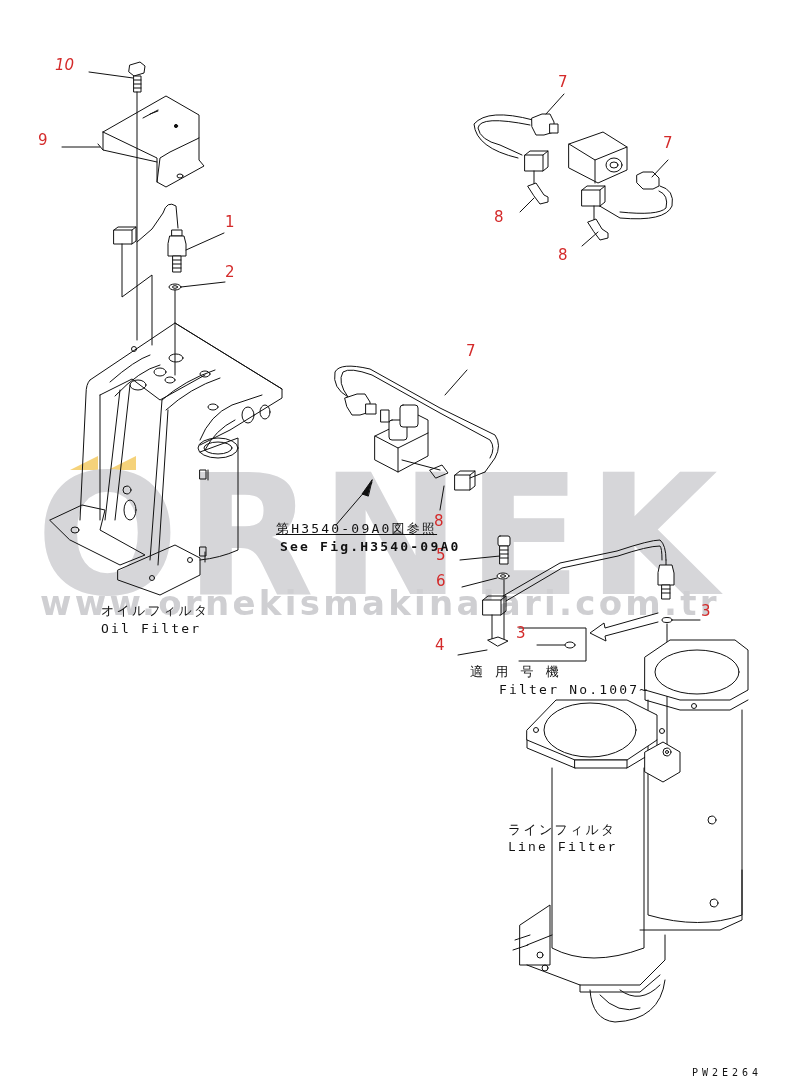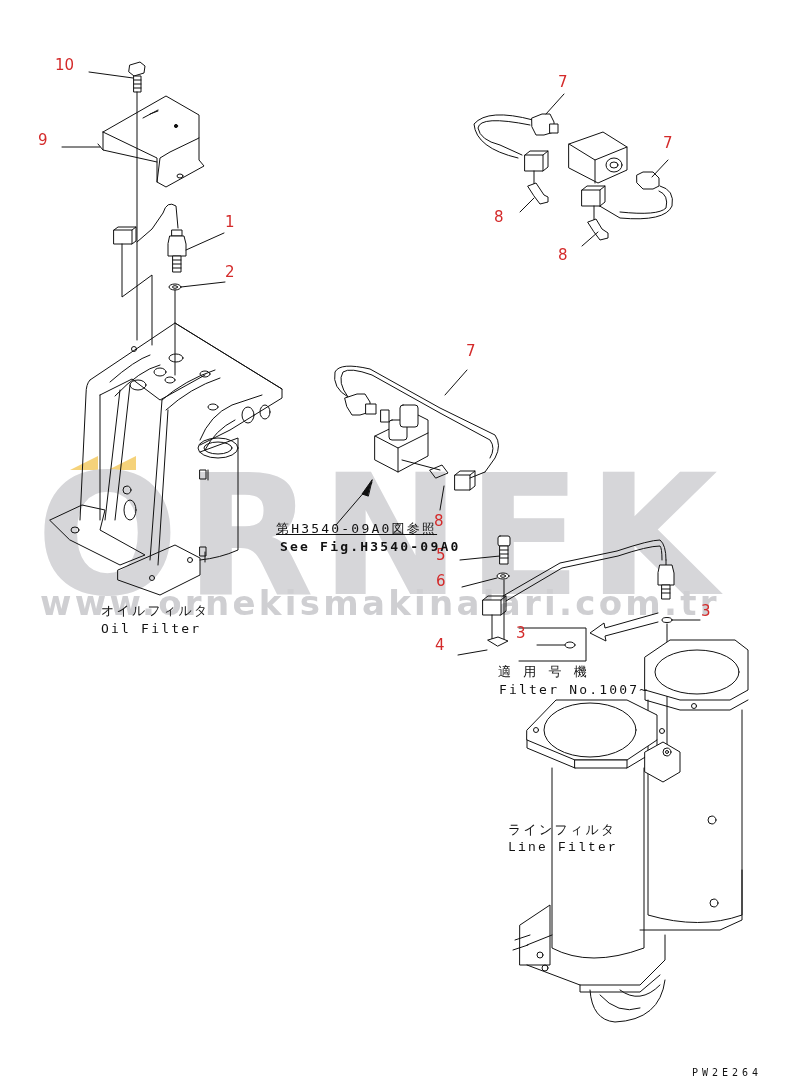--- a/index.html
+++ b/index.html
@@ -205,38 +205,38 @@
       <path d="M515,940 L530,935 M513,950 L528,945"></path>
       <path d="M527,945 L552,935 M527,965 L580,985 L640,985 L665,960 L665,935"></path>
       <path d="M580,985 V992 L640,992 L660,975"></path>
       <circle cx="540" cy="955" r="3"></circle>
       <circle cx="545" cy="968" r="3"></circle>
       <path d="M590,990 Q592,1020 615,1022 Q660,1020 665,980"></path>
       <path d="M620,990 Q640,1005 660,985 M600,995 Q618,1015 640,1008"></path>
     </g>
   </svg>
 
-  <div class="callout" style="left:55px;top:58px;">10</div>
+  <div class="callout" style="left:55px;top:58px;font-style:italic;">10</div>
   <div class="callout" style="left:38px;top:133px;">9</div>
   <div class="callout" style="left:225px;top:215px;">1</div>
   <div class="callout" style="left:225px;top:265px;">2</div>
   <div class="callout" style="left:558px;top:75px;">7</div>
   <div class="callout" style="left:663px;top:136px;">7</div>
   <div class="callout" style="left:494px;top:210px;">8</div>
   <div class="callout" style="left:558px;top:248px;">8</div>
   <div class="callout" style="left:466px;top:344px;">7</div>
   <div class="callout" style="left:434px;top:514px;">8</div>
   <div class="callout" style="left:436px;top:548px;">5</div>
   <div class="callout" style="left:436px;top:574px;">6</div>
   <div class="callout" style="left:701px;top:604px;">3</div>
   <div class="callout" style="left:516px;top:626px;">3</div>
   <div class="callout" style="left:435px;top:638px;">4</div>
 
   <div class="label" style="left:276px;top:521px;text-decoration:underline;">第H3540-09A0図参照</div>
   <div class="label" style="left:280px;top:539px;font-weight:bold;">See Fig.H3540-09A0</div>
   <div class="label" style="left:101px;top:603px;">オイルフィルタ</div>
   <div class="label" style="left:101px;top:621px;">Oil Filter</div>
-  <div class="label" style="left:498px;top:664px;">適 用 号 機</div>
+  <div class="label" style="left:470px;top:664px;">適 用 号 機</div>
   <div class="label" style="left:499px;top:682px;">Filter No.1007~</div>
   <div class="label" style="left:508px;top:822px;">ラインフィルタ</div>
   <div class="label" style="left:508px;top:840px;font-family:Liberation Mono, monospace;">Line Filter</div>
   <div class="code" style="left:692px;top:1019px;">PW2E264</div>
 </div>
 
 </body></html>

